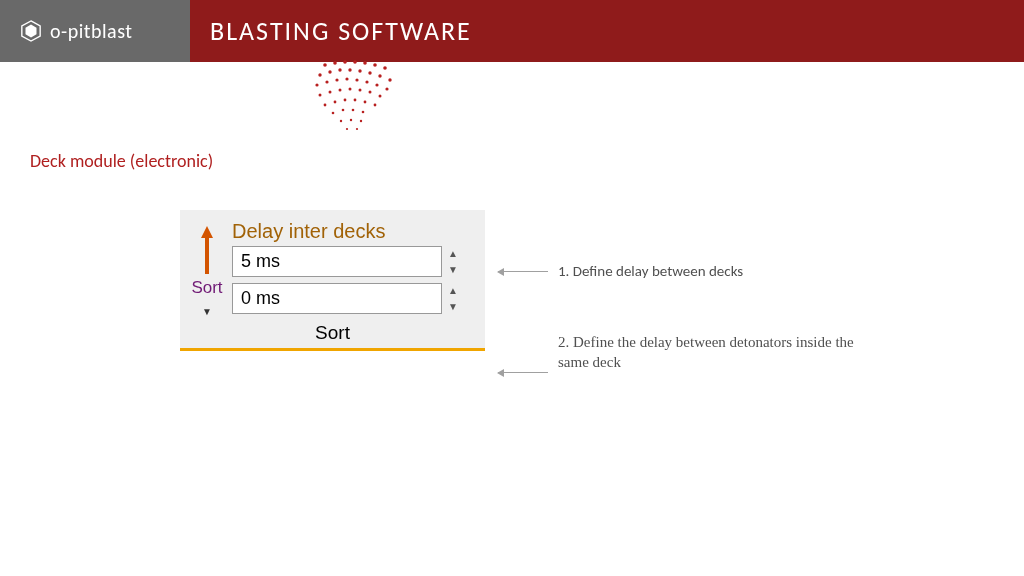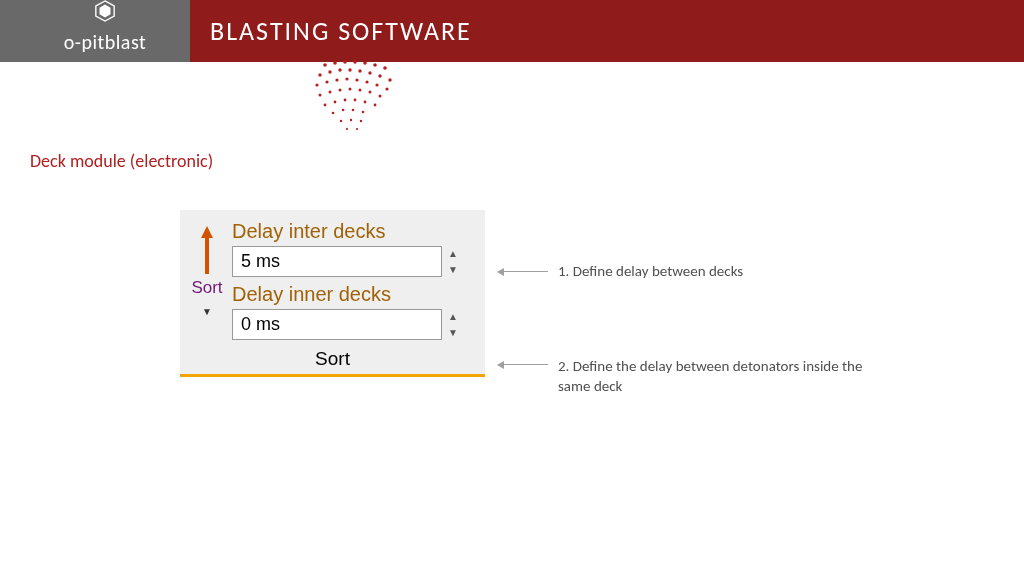--- a/index.html
+++ b/index.html
@@ -16,21 +16,20 @@
     height: 62px;
     width: 100%;
   }
   .header-left {
     background: #696969;
     width: 190px;
     display: flex;
     align-items: center;
     padding-left: 20px;
     gap: 8px;
-    flex-direction: column;
   }
   .logo-icon {
     width: 22px;
     height: 22px;
   }
   .logo-text {
     color: #fff;
     font-size: 20px;
     font-weight: 500;
     letter-spacing: 0.5px;
@@ -140,21 +139,21 @@
   }
   .annotation {
     position: absolute;
     display: flex;
     align-items: center;
     gap: 10px;
     color: #505050;
     font-size: 15px;
   }
   .annotation-1 { top: 261px; left: 498px; }
-  .annotation-2 { top: 356px; left: 498px; align-items: flex-start; }
+  .annotation-2 { top: 332px; left: 498px; align-items: flex-end; font-family: Liberation Serif, serif; }
   .arrow-left {
     width: 50px;
     height: 1px;
     border-top: 1.5px solid #a0a0a0;
     position: relative;
     flex-shrink: 0;
   }
   .arrow-left::before {
     content: '';
     position: absolute;
@@ -252,21 +251,20 @@
     </div>
     <div class="fields-col">
       <div class="field-label">Delay inter decks</div>
       <div class="field-row">
         <div class="field-input">5 ms</div>
         <div class="spinner">
           <span>▲</span>
           <span>▼</span>
         </div>
       </div>
-      <div class="field-label">Delay inner decks</div>
       <div class="field-row">
         <div class="field-input">0 ms</div>
         <div class="spinner">
           <span>▲</span>
           <span>▼</span>
         </div>
       </div>
     </div>
   </div>
   <div class="panel-footer">Sort</div>

